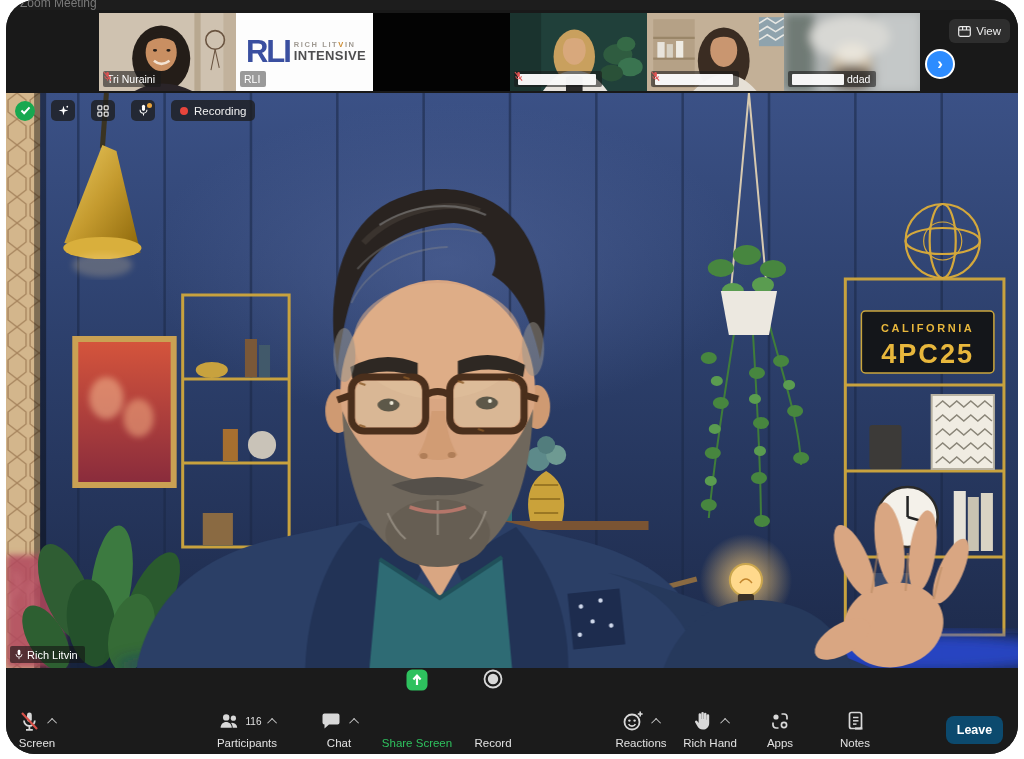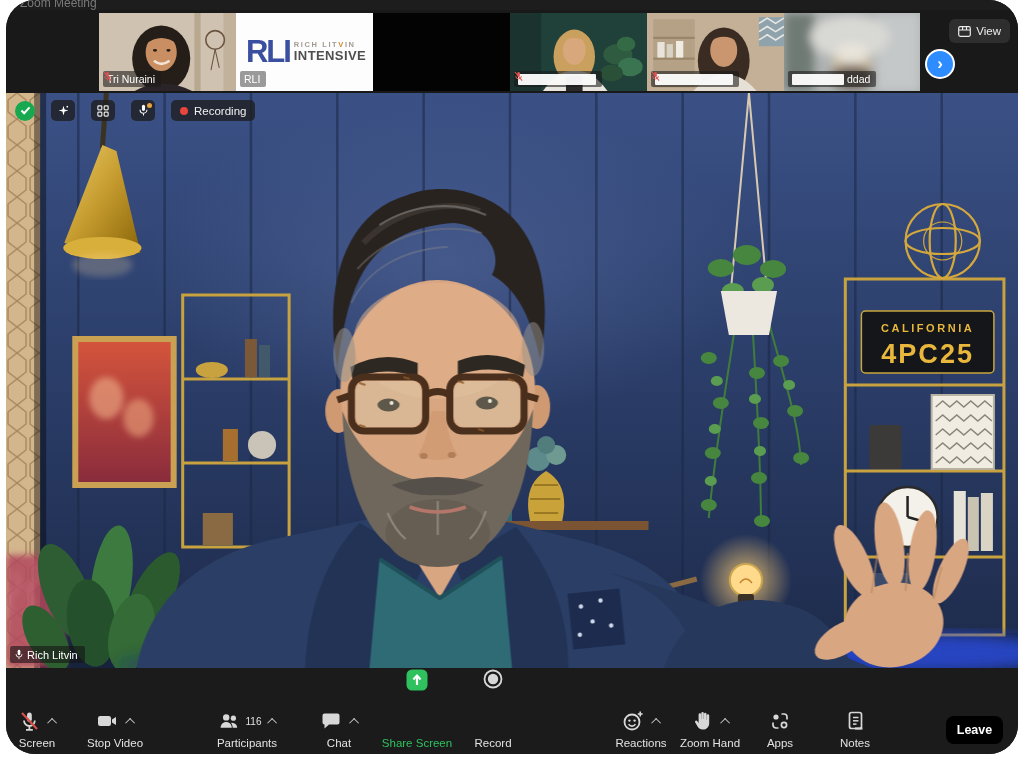--- a/index.html
+++ b/index.html
@@ -50,21 +50,21 @@
                  background:rgba(20,20,20,.6); border-radius:2px; padding:0 7px 0 5px; color:#fff; font-size:11px; }
 
   
   .toolbar { position:absolute; left:0; top:668px; width:100%; height:86px; background:#1b1b1b; }
   .tb-btn { position:absolute; bottom:5px; width:100px; display:flex; flex-direction:column; align-items:center; cursor:pointer; }
   .tb-iconrow { height:26px; display:flex; align-items:center; justify-content:center; }
   .tb-label { margin-top:3px; font-size:11.5px; color:#e2e2e2; white-space:nowrap; }
   .tb-label.green { color:#2ec15e;margin-top:44px; }
   .tb-count { font-size:10px; color:#e2e2e2; margin-left:5px;text-align:center; }
   .caret { width:7px; height:7px; border-left:1.6px solid #c4c4c4; border-top:1.6px solid #c4c4c4; transform:rotate(45deg) translateY(2px); margin-left:9px; }
-  .leave-btn { position:absolute; right:15px; bottom:10px; width:57px; height:28px; background:#000000; border:none; border-radius:8px;
+  .leave-btn { position:absolute; right:15px; bottom:10px; width:57px; height:28px; background:#0c4a6e; border:none; border-radius:8px;
                color:#fff; font-weight:bold; font-size:12.5px; font-family:"Liberation Sans", sans-serif; cursor:pointer; }
 </style>
 </head>
 <body>
 
 <div class="page">
 <div class="app">
 
   <div class="titlebar">
     <div class="t">Zoom Meeting</div>
@@ -542,30 +542,20 @@
           <path d="M7 11.5 a5.4 5.4 0 0 0 10.8 0" stroke="#d8d8d8" stroke-width="1.8" fill="none"></path>
           <line x1="12.4" y1="17" x2="12.4" y2="20" stroke="#d8d8d8" stroke-width="1.8"></line>
           <line x1="9" y1="20.8" x2="15.8" y2="20.8" stroke="#d8d8d8" stroke-width="1.8"></line>
           <line x1="5" y1="4" x2="20" y2="20" stroke="#d85048" stroke-width="2.2"></line>
         </svg>
         <span class="caret"></span>
       </div>
       <span class="tb-label">Screen</span>
     </div>
 
-    <div class="tb-btn" style="left:59px;">
-      <div class="tb-iconrow">
-        <svg width="24" height="24" viewBox="0 0 24 24">
-          <rect x="3" y="7" width="13" height="10" rx="2.2" fill="#d8d8d8"></rect>
-          <path d="M17 10.6 L21 8 V16 L17 13.4 Z" fill="#d8d8d8"></path>
-        </svg>
-        <span class="caret"></span>
-      </div>
-      <span class="tb-label">Stop Video</span>
-    </div>
 
     <div class="tb-btn" style="left:186px; width:110px;">
       <div class="tb-iconrow">
         <svg width="24" height="24" viewBox="0 0 24 24">
           <g fill="#d8d8d8">
             <circle cx="9.2" cy="8.4" r="3.2"></circle>
             <path d="M3.6 18.8 c0-3.5 2.5-5.8 5.6-5.8 s5.6 2.3 5.6 5.8 z"></path>
             <circle cx="16.4" cy="9.2" r="2.6"></circle>
             <path d="M15 13.8 c3 .1 5.2 2.3 5.2 5 h-4.5 c0-1.9-.6-3.6-1.7-4.8 z"></path>
           </g>
@@ -623,21 +613,21 @@
       <span class="tb-label">Reactions</span>
     </div>
 
     <div class="tb-btn" style="left:654px;">
       <div class="tb-iconrow">
         <svg width="24" height="24" viewBox="0 0 24 24">
           <path d="M8.6 11.5 V5.4 a1.25 1.25 0 0 1 2.5 0 V10 h0.2 V4.3 a1.25 1.25 0 0 1 2.5 0 V10 h0.2 V5 a1.25 1.25 0 0 1 2.5 0 V10.8 h0.2 V6.6 a1.25 1.25 0 0 1 2.5 0 V14 c0 4-2.6 6.6-6.3 6.6 c-2.9 0-4.6-1.5-5.9-4 l-1.9-3.4 a1.25 1.25 0 0 1 2.1-1.3 l1.4 2z" fill="#d8d8d8"></path>
         </svg>
         <span class="caret"></span>
       </div>
-      <span class="tb-label">Zoom Hand</span>
+      <span class="tb-label">Rich Hand</span>
     </div>
 
     <div class="tb-btn" style="left:724px;">
       <div class="tb-iconrow">
         <svg width="24" height="24" viewBox="0 0 24 24">
           <circle cx="8" cy="8" r="2.6" fill="#d8d8d8"></circle>
           <path d="M13.5 5 h2.5 a3 3 0 0 1 3 3 v2.5" fill="none" stroke="#d8d8d8" stroke-width="1.7"></path>
           <path d="M10.5 19 h-2.5 a3 3 0 0 1 -3-3 v-2.5" fill="none" stroke="#d8d8d8" stroke-width="1.7"></path>
           <circle cx="16" cy="16" r="2.6" fill="none" stroke="#d8d8d8" stroke-width="1.7"></circle>
         </svg>

